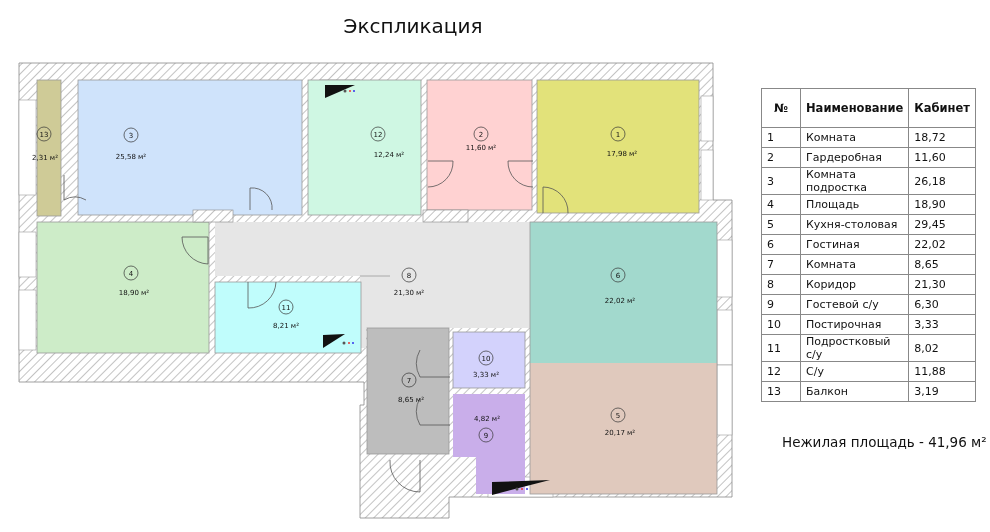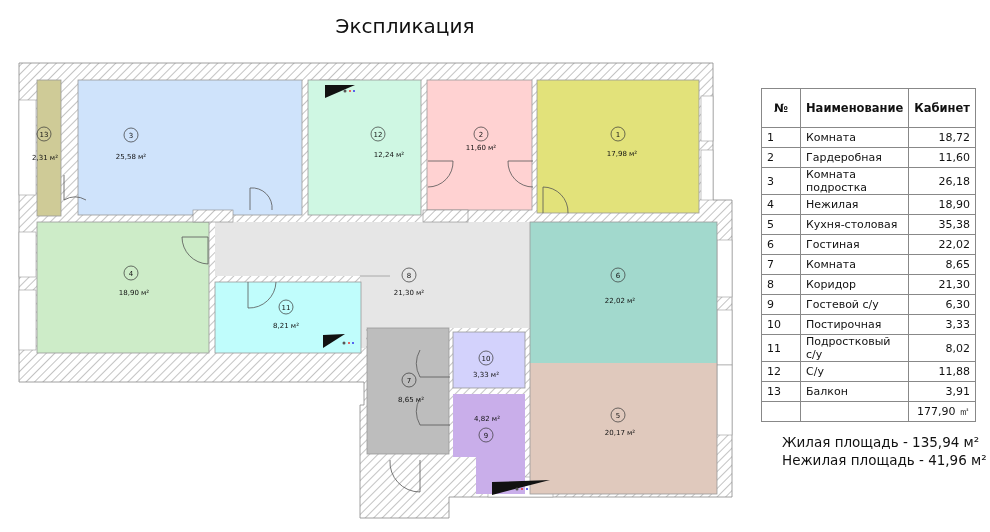--- a/index.html
+++ b/index.html
@@ -1,24 +1,24 @@
 <!DOCTYPE html>
 <html><head>
 <meta charset="utf-8">
 <style>
   html,body{margin:0;padding:0;background:#fff;}
   body{width:990px;height:532px;position:relative;overflow:hidden;font-family:"DejaVu Sans",sans-serif;color:#111;}
-  .title{position:absolute;left:0;width:810px;top:14px;text-align:center;font-size:20px;}
+  .title{position:absolute;left:0;width:810px;top:14px;text-align:center;font-size:20px;padding-left:8px;}
   svg.plan{position:absolute;left:0;top:0;}
   .room-num{font-size:7px;}
   .room-area{font-size:7px;}
   table.expl{position:absolute;left:761px;top:88px;border-collapse:collapse;font-size:11px;}
   table.expl td, table.expl th{border:1px solid #888;padding:0 5px;height:19px;}
   table.expl th{height:38px;font-weight:bold;font-size:11.5px;}
-  table.expl td.c{text-align:right;}
+  table.expl td.c{text-align:left;}
   .summary{position:absolute;left:782px;top:433px;font-size:13.5px;line-height:18px;}
 </style>
 </head>
 <body>
 
 <div class="title">Экспликация</div>
 
 <svg class="plan" width="760" height="532" viewBox="0 0 760 532" xmlns="http://www.w3.org/2000/svg">
   <defs>
     <pattern id="hatch" width="6" height="6" patternUnits="userSpaceOnUse" patternTransform="rotate(45)">
@@ -198,27 +198,27 @@
         <td>Гардеробная</td>
         <td class="c">11,60</td>
       </tr>
     <tr>
         <td>3</td>
         <td>Комната подростка</td>
         <td class="c">26,18</td>
       </tr>
     <tr>
         <td>4</td>
-        <td>Нежилая</td>
+        <td>Площадь</td>
         <td class="c">18,90</td>
       </tr>
     <tr>
         <td>5</td>
         <td>Кухня-столовая</td>
-        <td class="c">35,38</td>
+        <td class="c">29,45</td>
       </tr>
     <tr>
         <td>6</td>
         <td>Гостиная</td>
         <td class="c">22,02</td>
       </tr>
     <tr>
         <td>7</td>
         <td>Комната</td>
         <td class="c">8,65</td>
@@ -244,26 +244,20 @@
         <td class="c">8,02</td>
       </tr>
     <tr>
         <td>12</td>
         <td>С/у</td>
         <td class="c">11,88</td>
       </tr>
     <tr>
         <td>13</td>
         <td>Балкон</td>
-        <td class="c">3,91</td>
-      </tr>
-    <tr>
-        <td></td>
-        <td></td>
-        <td class="c">177,90 ㎡</td>
+        <td class="c">3,19</td>
       </tr>
   </tbody>
 </table>
 
 <div class="summary">
-  <div>Жилая площадь - 135,94 м²</div>
   <div>Нежилая площадь - 41,96 м²</div>
 </div>
 
 </body></html>

